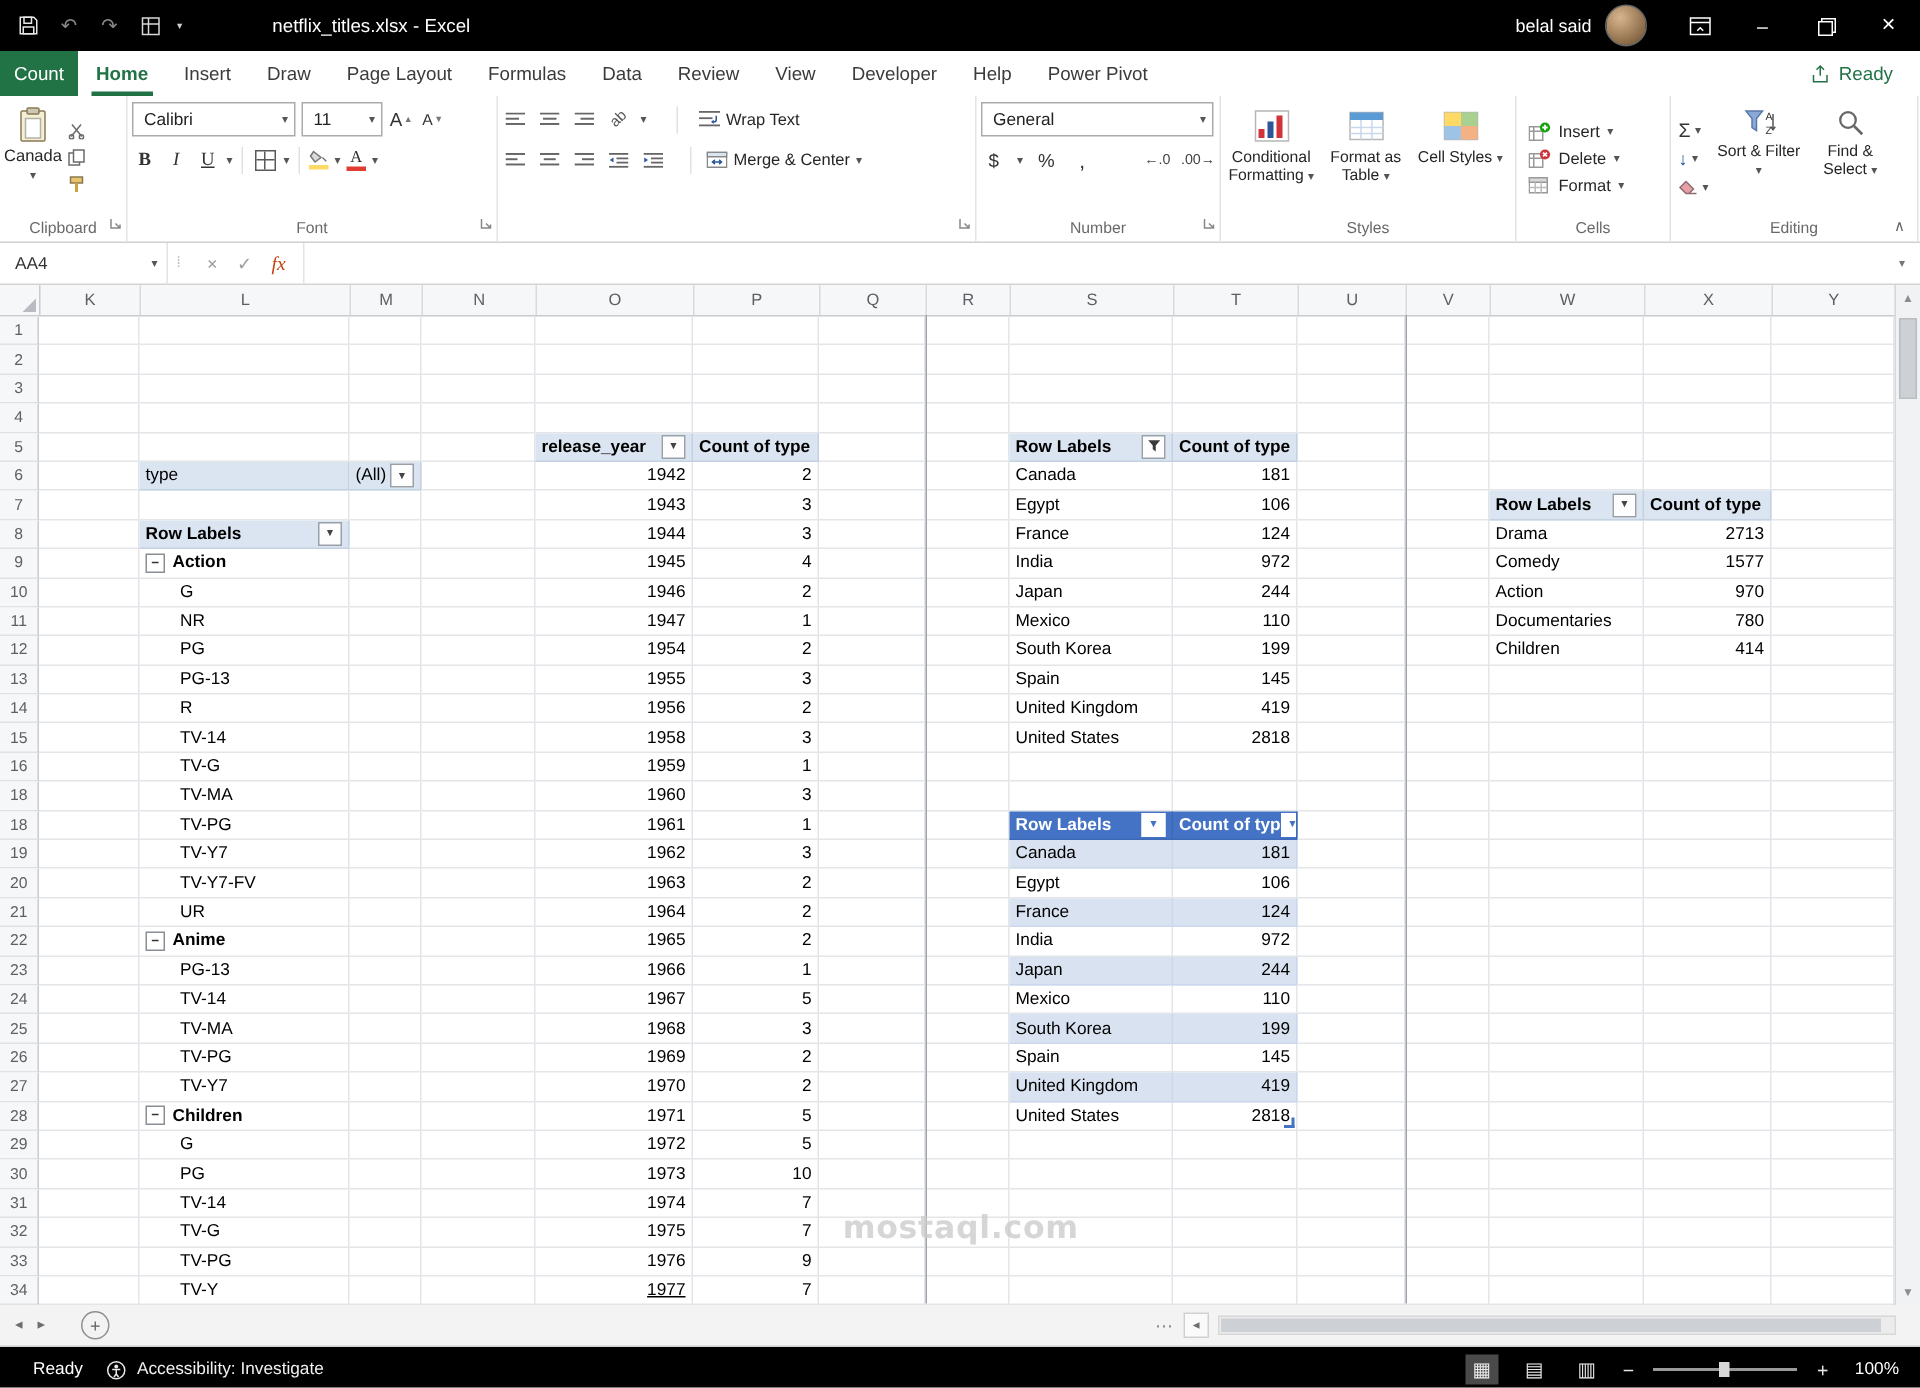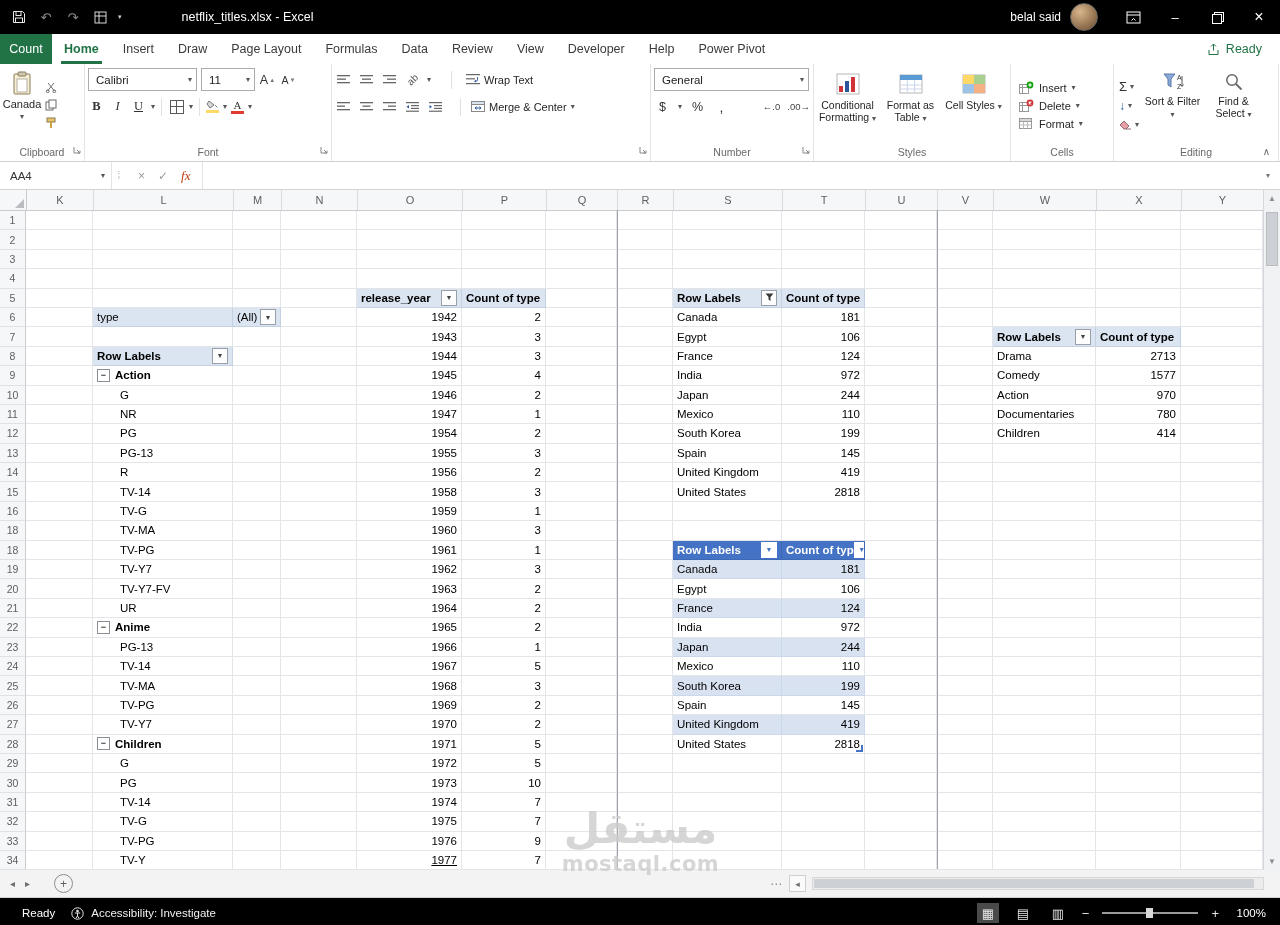--- a/index.html
+++ b/index.html
@@ -1546,17 +1546,16 @@
       <span class="zoom-track">
           <span class="zoom-tick"></span>
           <span class="zoom-thumb"></span>
         </span>
       <span class="zoom-pm">+</span>
       <span class="zoom-pct">100%</span>
     </div>
   </div>
 
   <div class="watermark">
-    <div class="wm1">مستقل</div>
     <div class="wm2">mostaql.com</div>
   </div>
 
 </div>
 
 </body></html>

